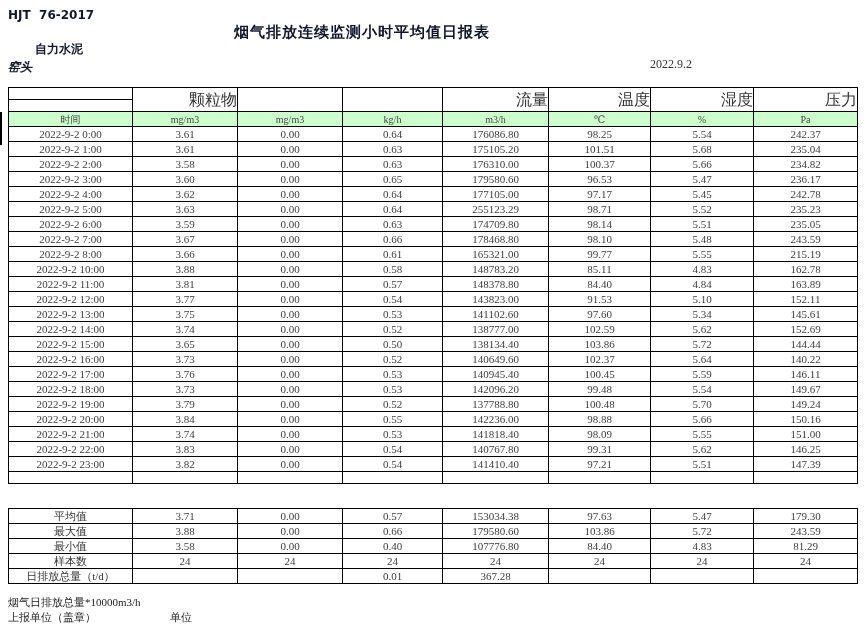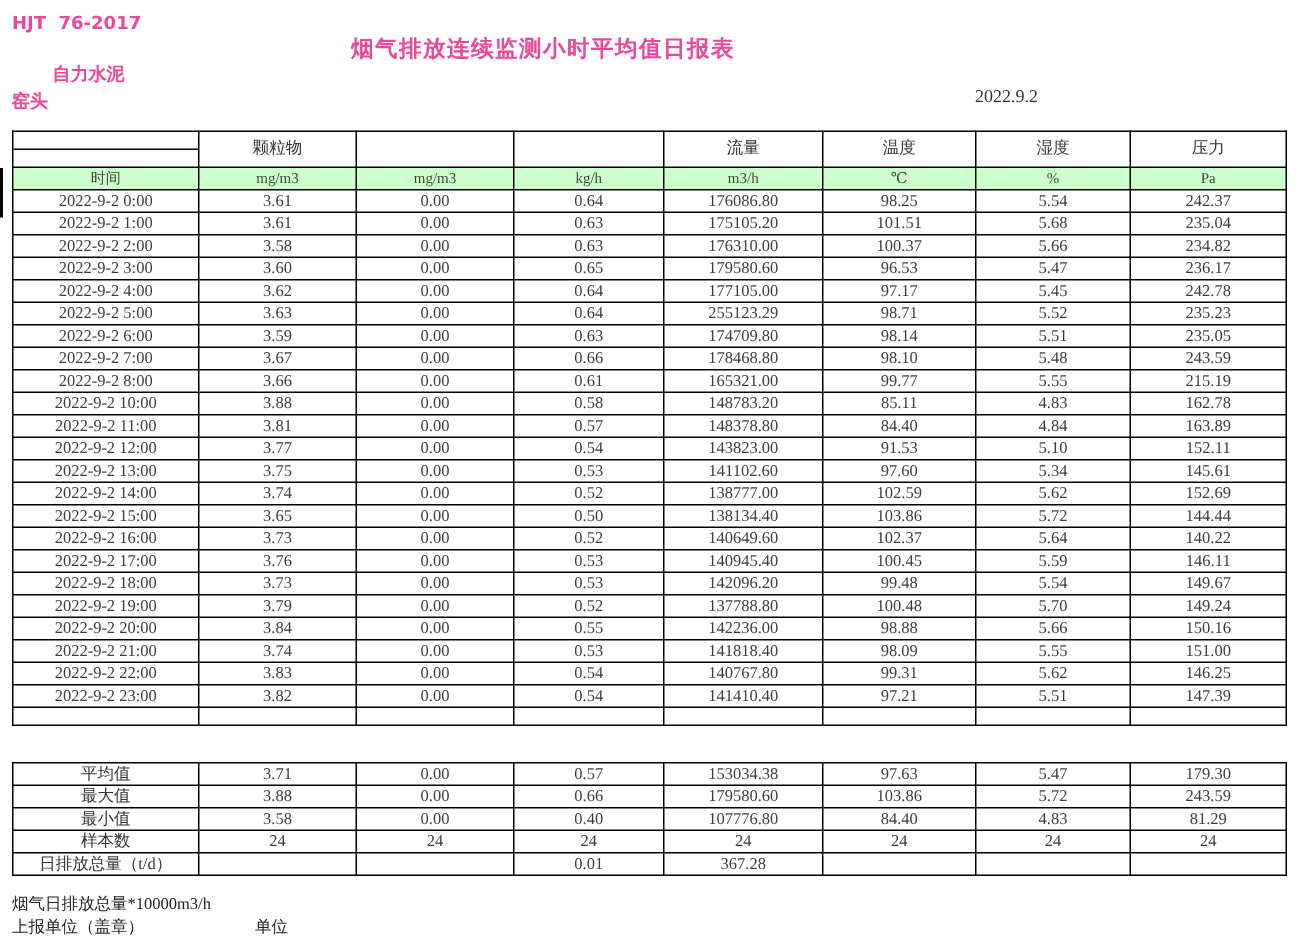--- a/index.html
+++ b/index.html
@@ -3,36 +3,36 @@
 <meta charset="utf-8">
 <style>
   html,body{margin:0;padding:0;}
   body{
     width:868px;height:629px;position:relative;overflow:hidden;
     background:#ffffff;
     font-family:"Liberation Serif","DejaVu Serif",serif;
     color:#3d3d3d;
   }
   .abs{position:absolute;}
-  .doc-head{font-family:"DejaVu Sans","Liberation Sans",sans-serif;font-weight:bold;color:#ec4899;}
+  .doc-head{font-family:"DejaVu Sans","Liberation Sans",sans-serif;font-weight:bold;color:#0f172a;}
   #standard-code{left:8px;top:8px;font-size:12px;white-space:pre;}
   #report-title{left:0;top:23px;width:724px;text-align:center;font-size:15px;letter-spacing:1px;}
   #company-name{left:8px;top:41px;font-size:12px;margin-left:27px;}
-  #station-name{left:8px;top:59px;font-size:12px;}
+  #station-name{left:8px;top:59px;font-size:12px;font-style:italic;}
   #report-date{left:650px;top:57px;font-size:12px;color:#333;}
 
   table{border-collapse:collapse;table-layout:fixed;}
   #main-table{left:8px;top:87px;border:1px solid #000;}
   #summary-table{left:8px;top:508px;border:1px solid #000;}
   td{
     border:1px solid #000;text-align:center;vertical-align:middle;
     font-size:11px;line-height:13px;height:14px;padding:0;
     overflow:hidden;white-space:nowrap;color:#3d3d3d;
   }
-  tr.group-row td{height:23px;font-size:11px;color:#333;}
+  tr.group-row td{height:23px;font-size:16px;color:#333;text-align:right;}
   td.split{padding:0;vertical-align:top;}
   td.split .half{height:11px;}
   td.split .half.top{border-bottom:1px solid #000;}
   tr.unit-row td{height:14px;font-size:10px;color:#444;}
   tr.empty-row td{height:11px;}
   tr.summary-row td{height:14px;}
   td.label-cell{color:#333;}
 
   #footer-note{left:8px;top:595px;font-size:11px;color:#222;}
   #footer-report-unit{left:8px;top:610px;font-size:11px;color:#222;}

